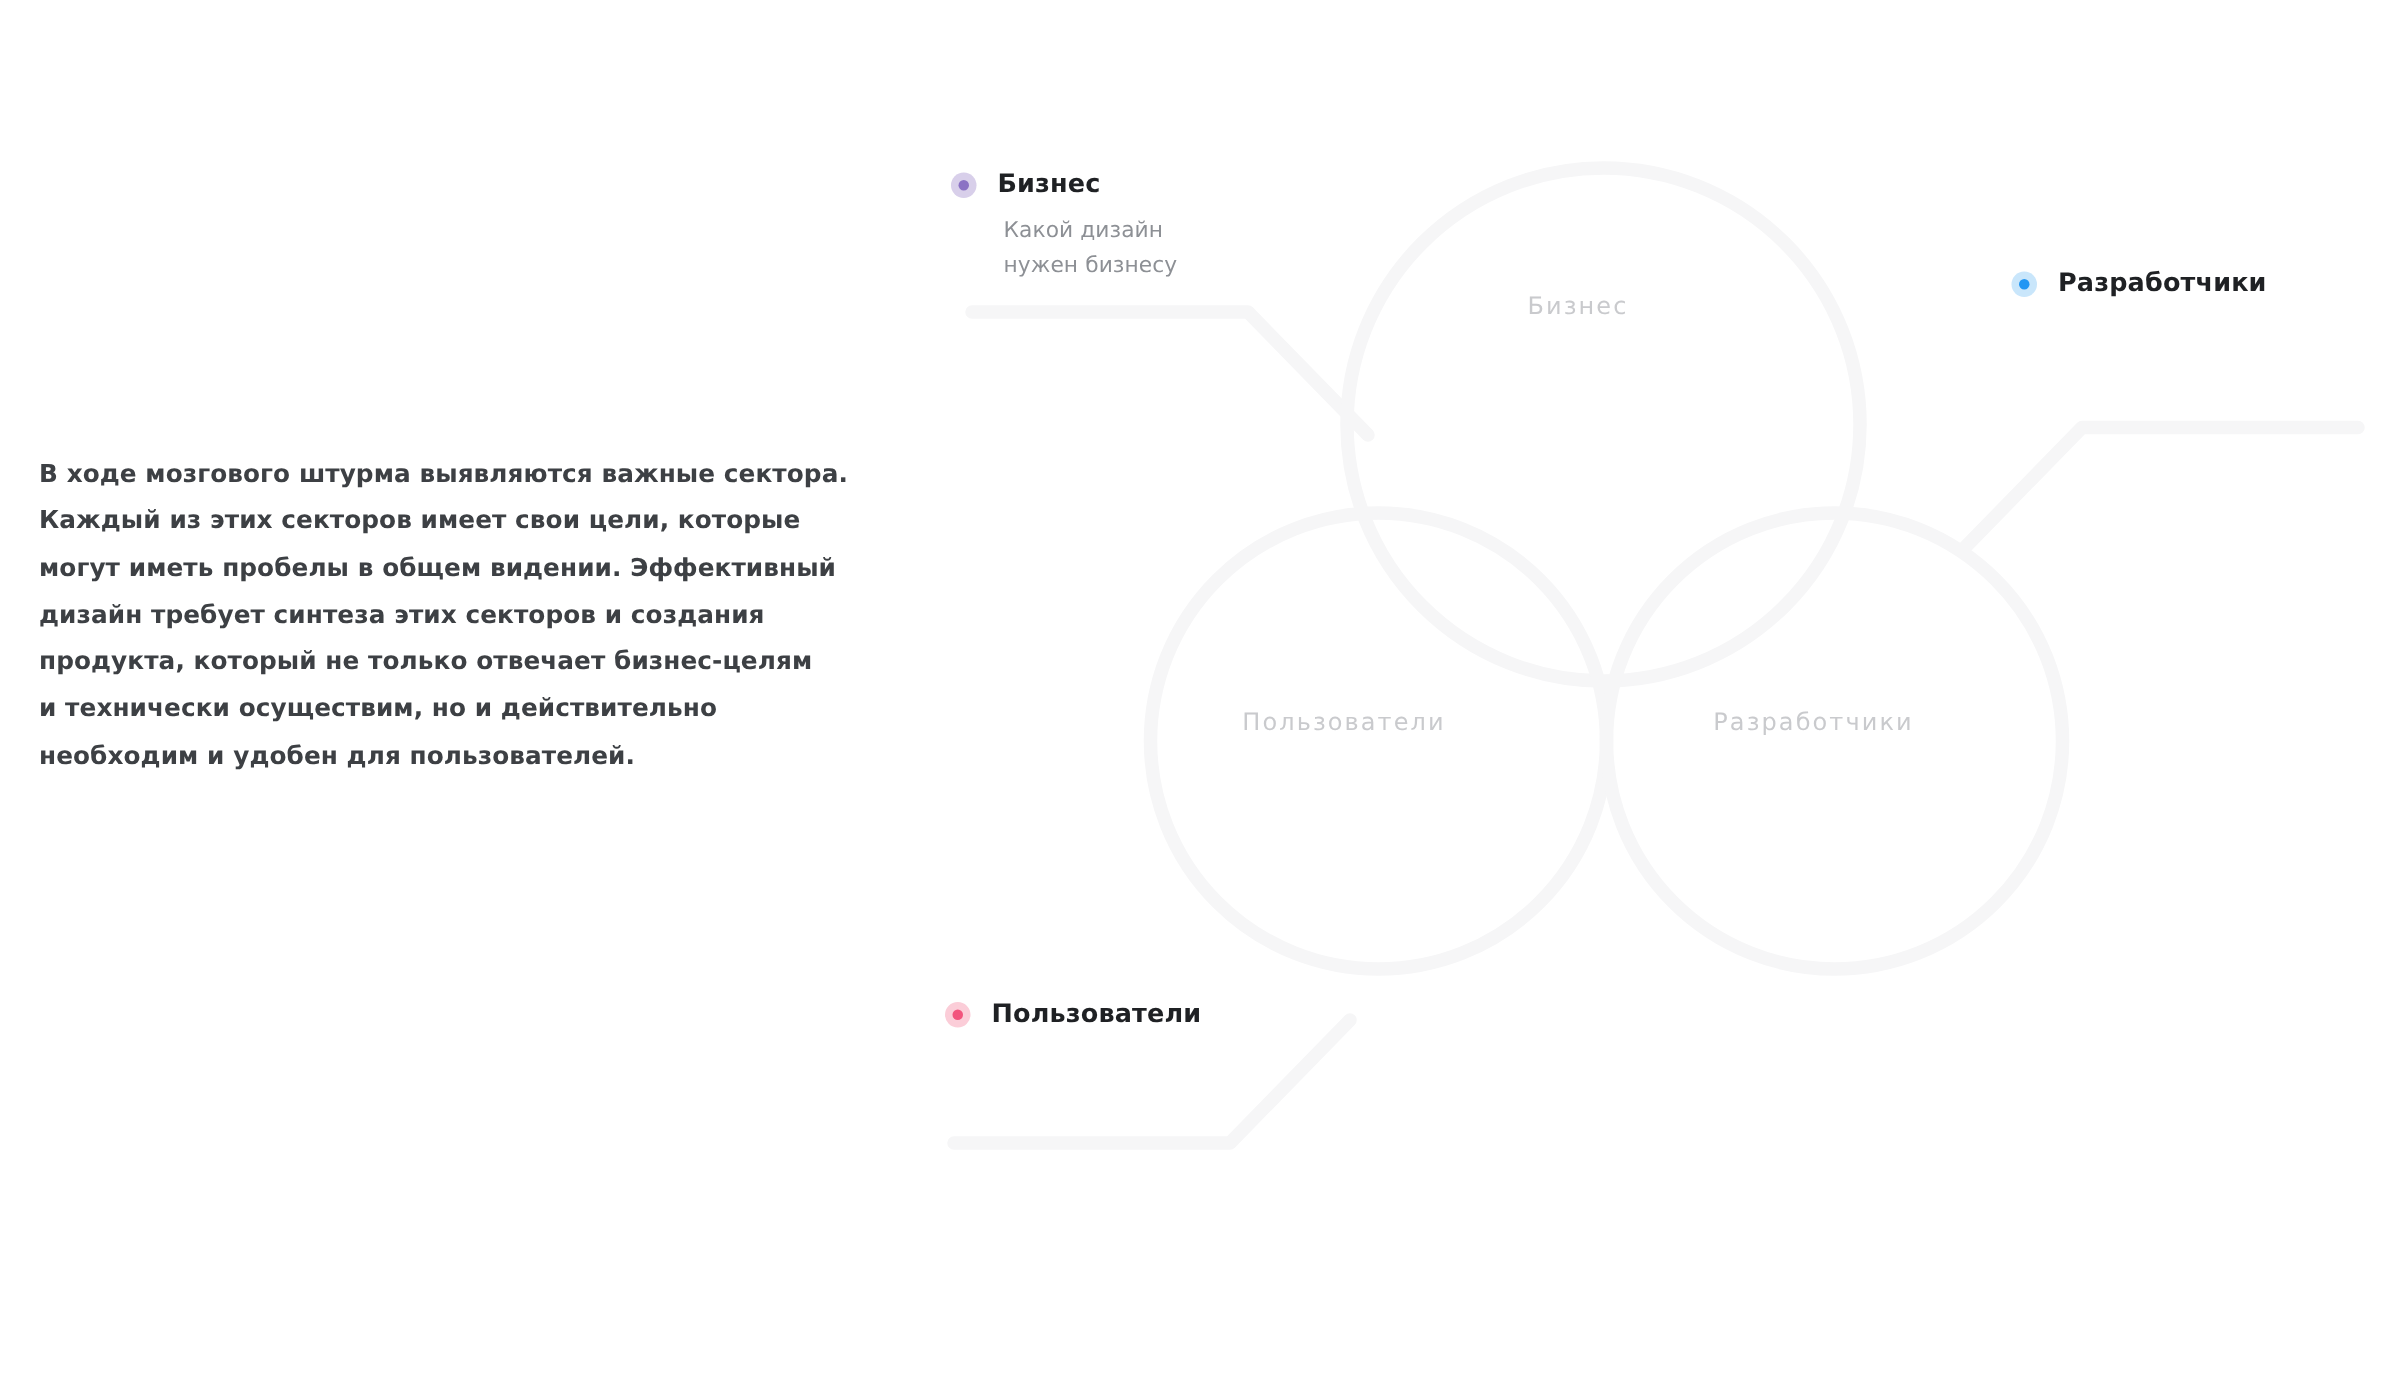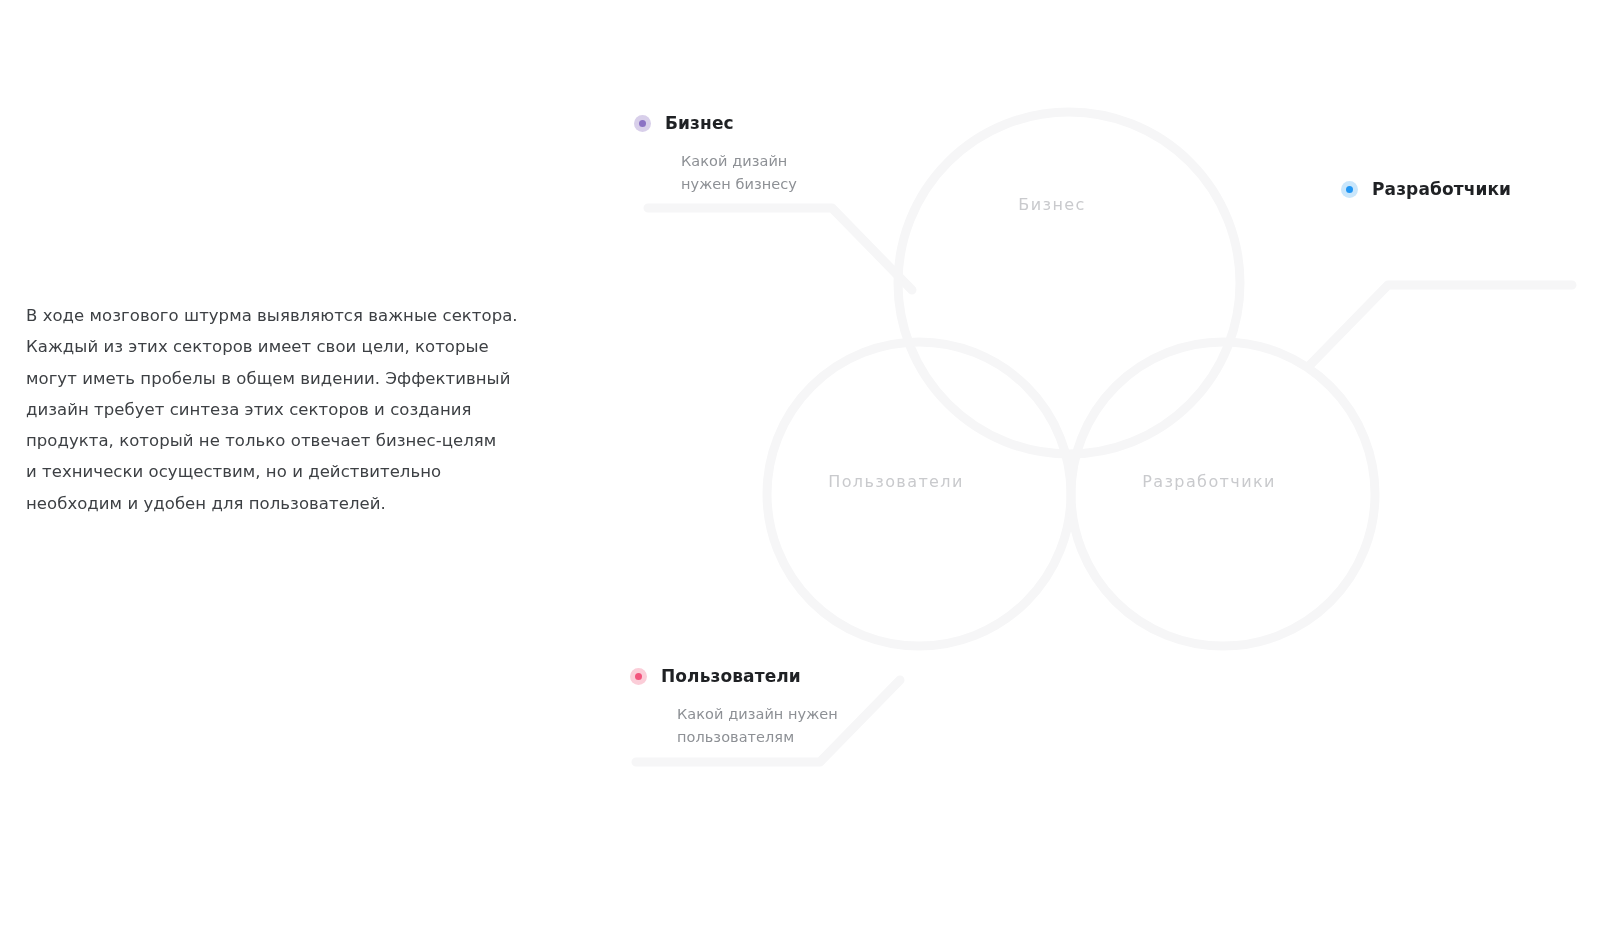--- a/index.html
+++ b/index.html
@@ -33,21 +33,21 @@
     font-weight: 700;
     letter-spacing: 0.6px;
     color: #2b2b2b;
     margin: 0 0 34px 0;
     line-height: 1.1;
     text-transform: uppercase;
   }
   .page-body {
     font-family: "DejaVu Sans", "Liberation Sans", sans-serif;
     font-size: 16.5px;
-    font-weight: 400;
+    font-weight: 700;
     color: #3d4044;
     line-height: 31.3px;
     margin: 0;
     white-space: pre-line;
     letter-spacing: 0.05px;
   }
 
   
   .diagram {
     position: absolute;
@@ -91,21 +91,21 @@
     margin: 0 0 9px 0;
     padding-left: 31px;
   }
   .callout-desc {
     font-family: "DejaVu Sans", "Liberation Sans", sans-serif;
     font-size: 14.5px;
     font-weight: 400;
     color: #8d9095;
     line-height: 22.5px;
     letter-spacing: 0.05px;
-    margin: 16px;
+    margin: 4px;
     padding-left: 31px;
     white-space: pre-line;
   }
 
   .callout-business { left: 634px; top: 112px; width: 260px; }
   .callout-devs     { left: 1341px; top: 178px; width: 260px; }
   .callout-users    { left: 630px; top: 665px; width: 270px; }
 
   
   .circle-label {
@@ -172,17 +172,15 @@
       <span class="dot" style="background:#2196f3"></span>
     </div>
     <div class="callout-title">Разработчики</div>
   </div>
 
   <div class="callout callout-users">
     <div class="marker" style="background:#fbcdd8">
       <span class="dot" style="background:#f2547d"></span>
     </div>
     <div class="callout-title">Пользователи</div>
-    <div class="callout-desc">Какой дизайн нужен
-пользователям</div>
   </div>
 
 </div>
 
 </body></html>

